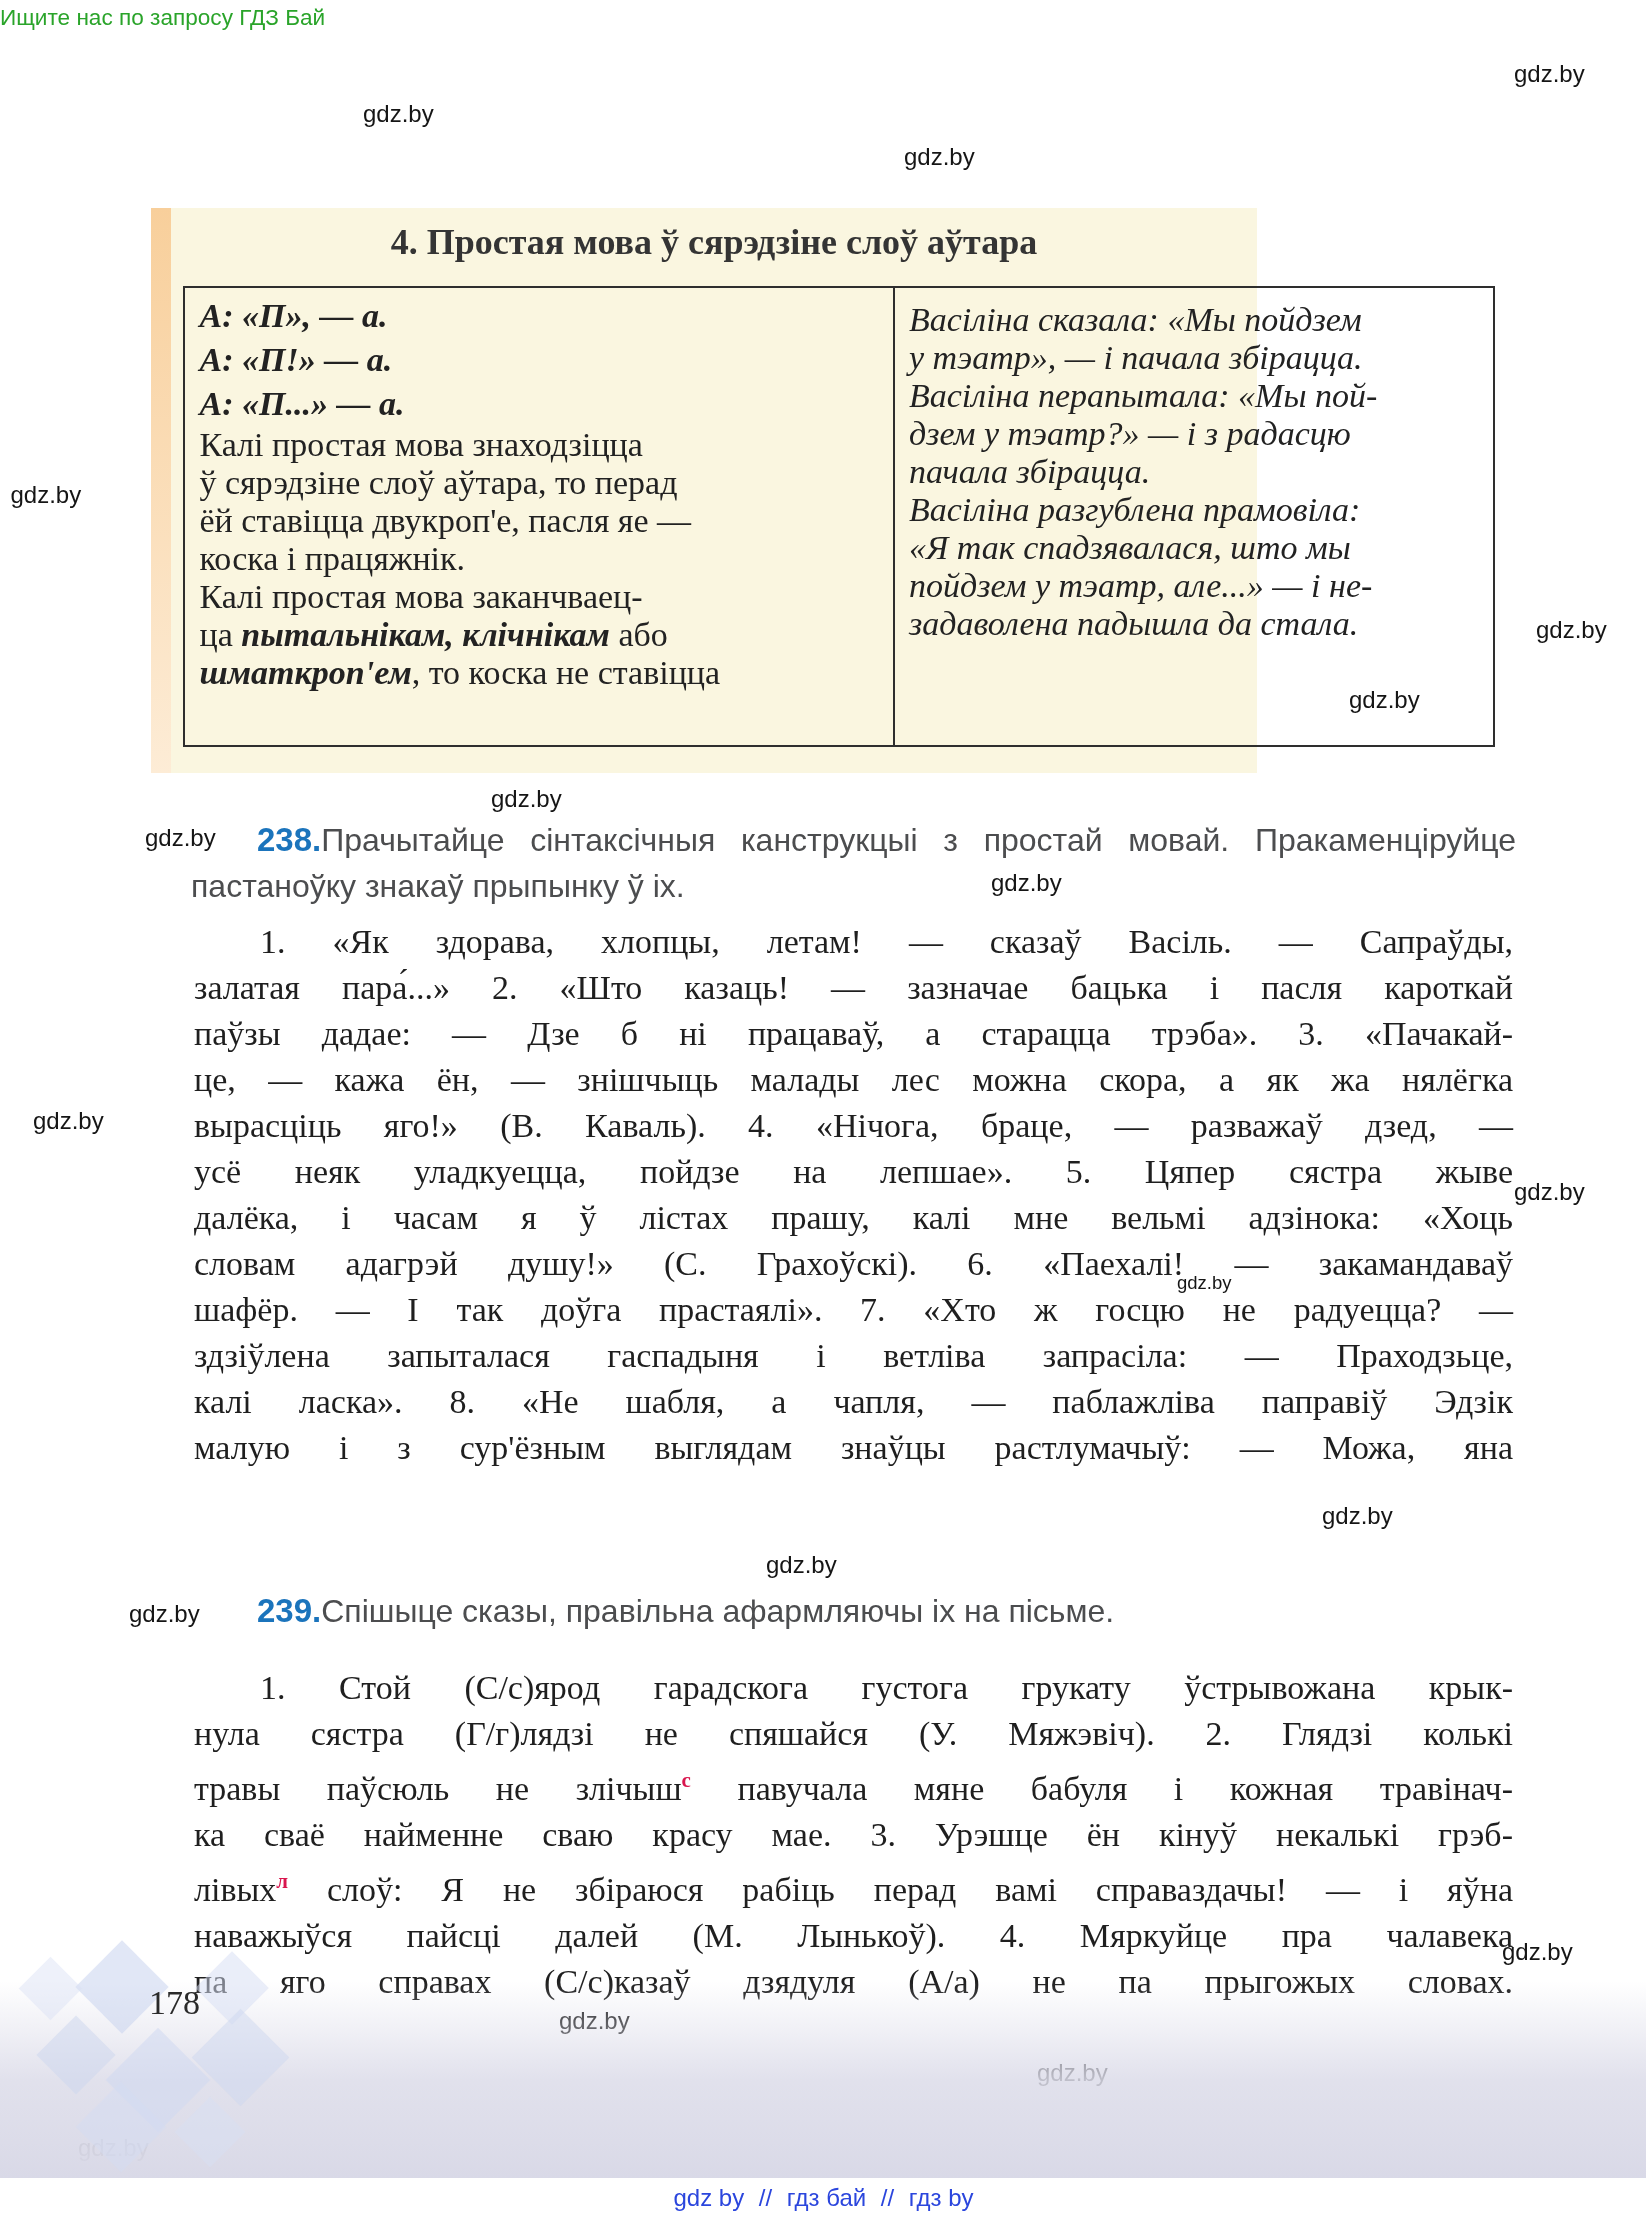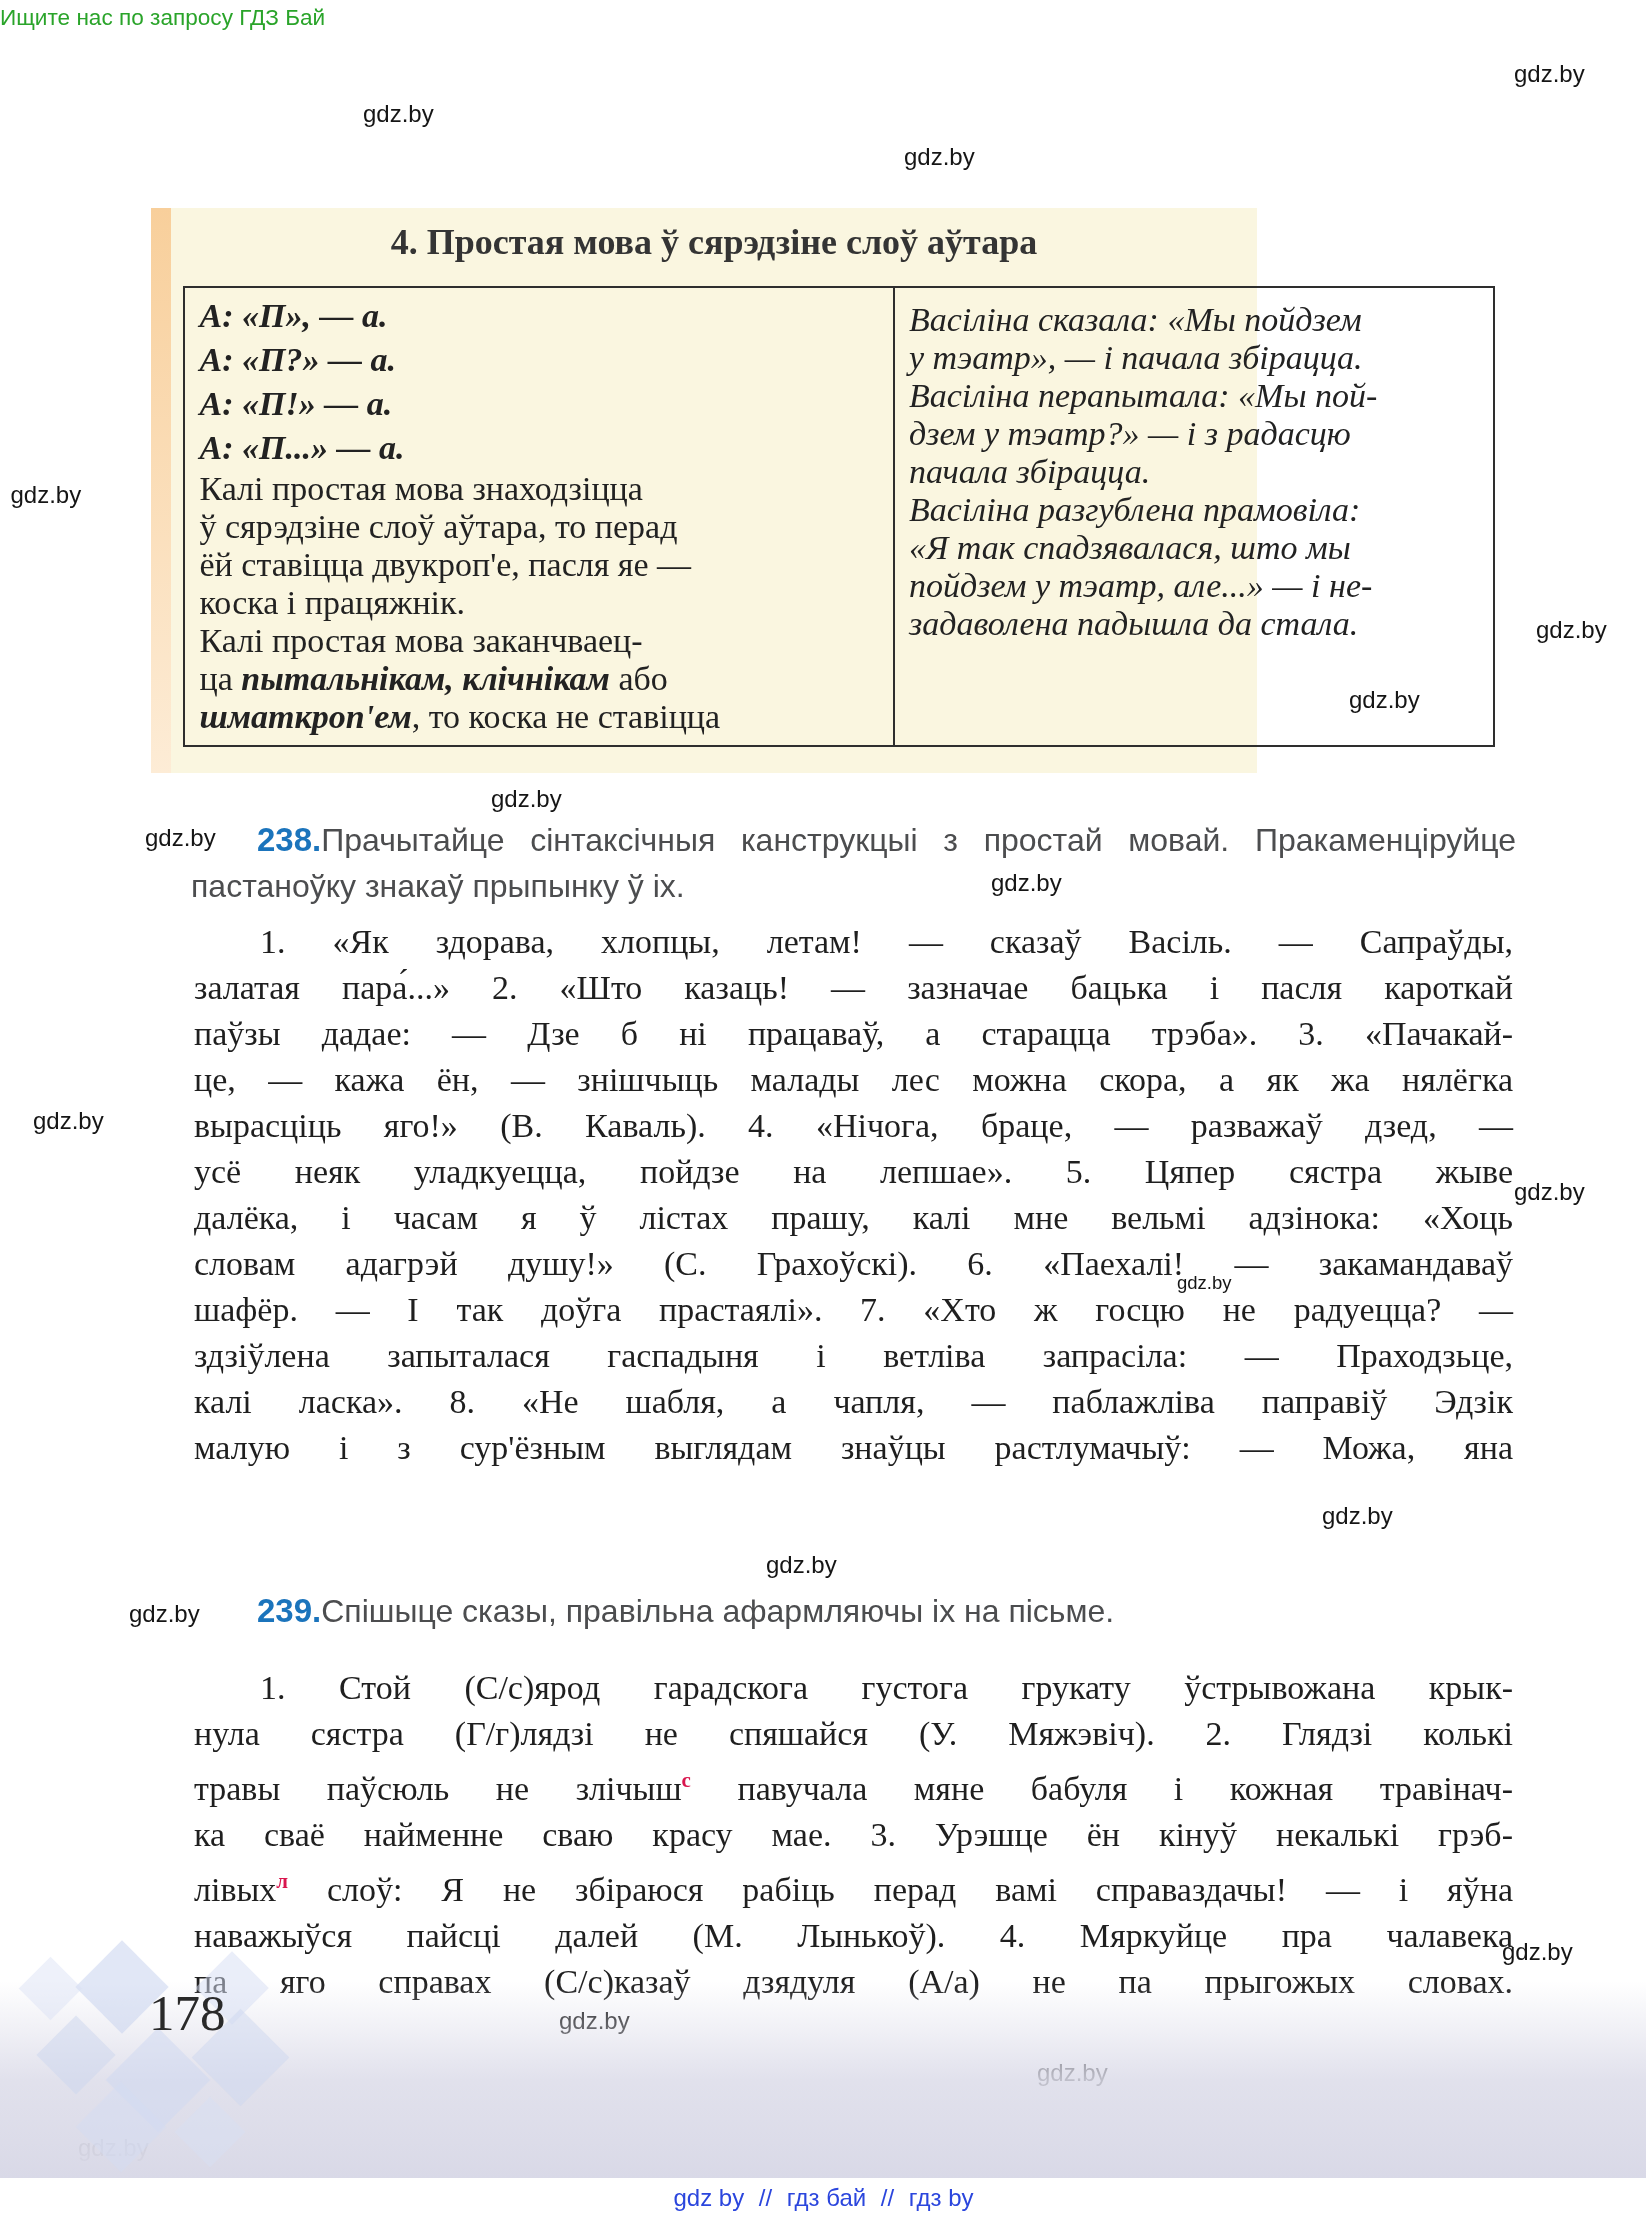--- a/index.html
+++ b/index.html
@@ -35,21 +35,21 @@
   .exnum{font-weight:bold;color:#1b74bc;margin-right:0;font-size:33px;}
   .body-just{font-size:34px;line-height:46px;white-space:pre-line;margin:3px;
              text-align:justify;text-align-last:justify;text-indent:66px;color:#1f1f1f;}
   .body-last{font-size:34px;line-height:46px;margin:0;color:#1f1f1f;}
   .i{}
   .sup{font-size:21px;font-weight:bold;color:#d9164e;vertical-align:13px;}
   
   .band{left:0;top:1981px;width:100%;height:197px;
         background:linear-gradient(to bottom,rgba(220,220,233,0),rgba(220,220,233,.85) 50%,#d9d9e7 100%);}
   .diamond{position:absolute;transform:rotate(45deg);}
-  .pagenum{left:149px;top:1984px;font-size:51px;color:#2a2a2a;}
+  .pagenum{left:149px;top:1984px;font-size:34px;color:#2a2a2a;}
   .footer{left:0;top:2178px;width:100%;height:39px;line-height:39px;text-align:center;
           font-family:"Liberation Sans","DejaVu Sans",sans-serif;font-size:24px;color:#2b46dd;}
   .footer span{margin:0 8px;}
   .footer a{color:#2b46dd;text-decoration:none;}
 </style>
 </head>
 <body>
 
 <div class="abs banner">Ищите нас по запросу ГДЗ Бай</div>
 
@@ -78,21 +78,20 @@
 
 <div class="abs rulebox">
   <div class="rulebar"></div>
   <div class="cream">
     <div class="rtitle">4. Простая мова ў сярэдзіне слоў аўтара</div>
     <div class="inner">
       <div class="rdivider"></div>
       <div class="col-left">
         <div class="scheme">
           <div>А: «П», — а.</div>
-          <div>А: «П?» — а.</div>
           <div>А: «П!» — а.</div>
           <div>А: «П...» — а.</div>
         </div>
         <p class="ruletext">Калі простая мова знаходзіцца
 ў сярэдзіне слоў аўтара, то перад
 ёй ставіцца двукроп'е, пасля яе —
 коска і працяжнік.</p>
         <p class="ruletext"><span>Калі простая мова заканчваец-
 ца </span><span class="bi">пытальнікам, клічнікам</span><span> або
 </span><span class="bi">шматкроп'ем</span><span>, то коска не ставіцца</span></p>

